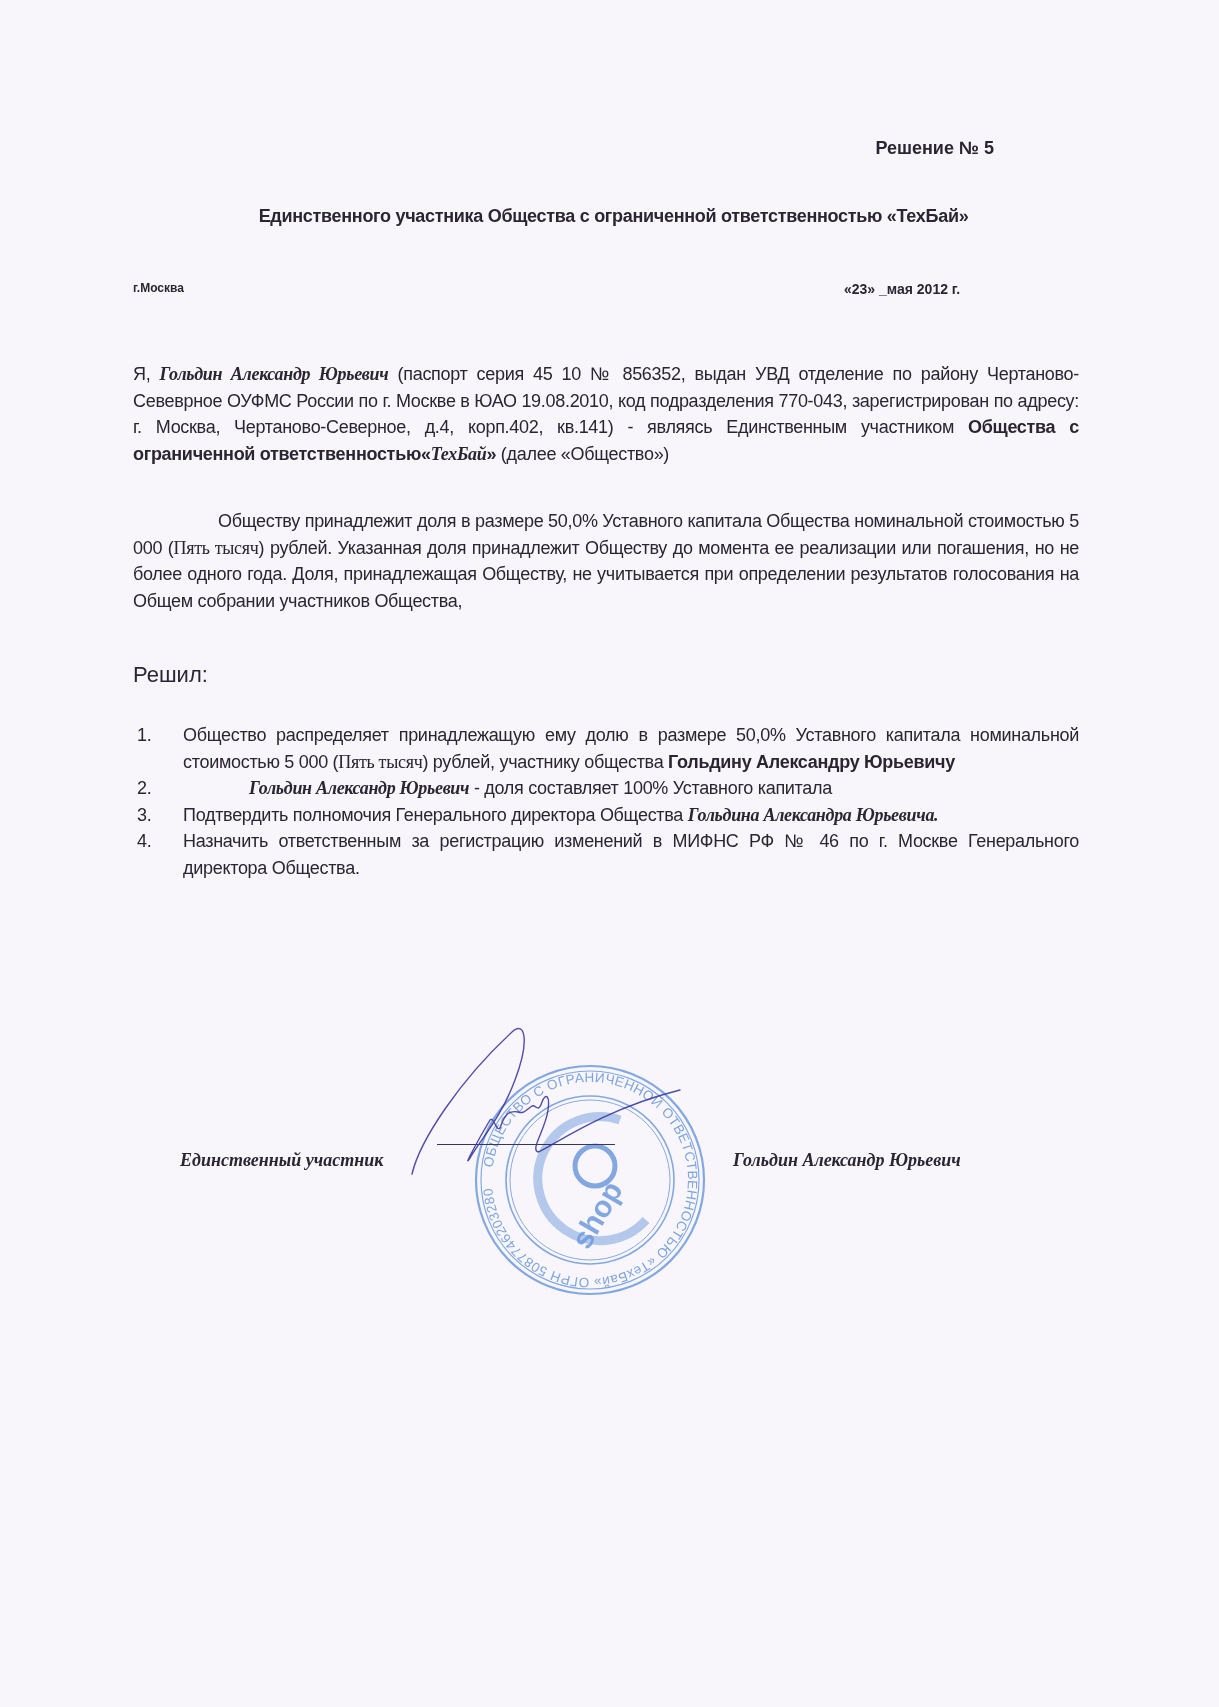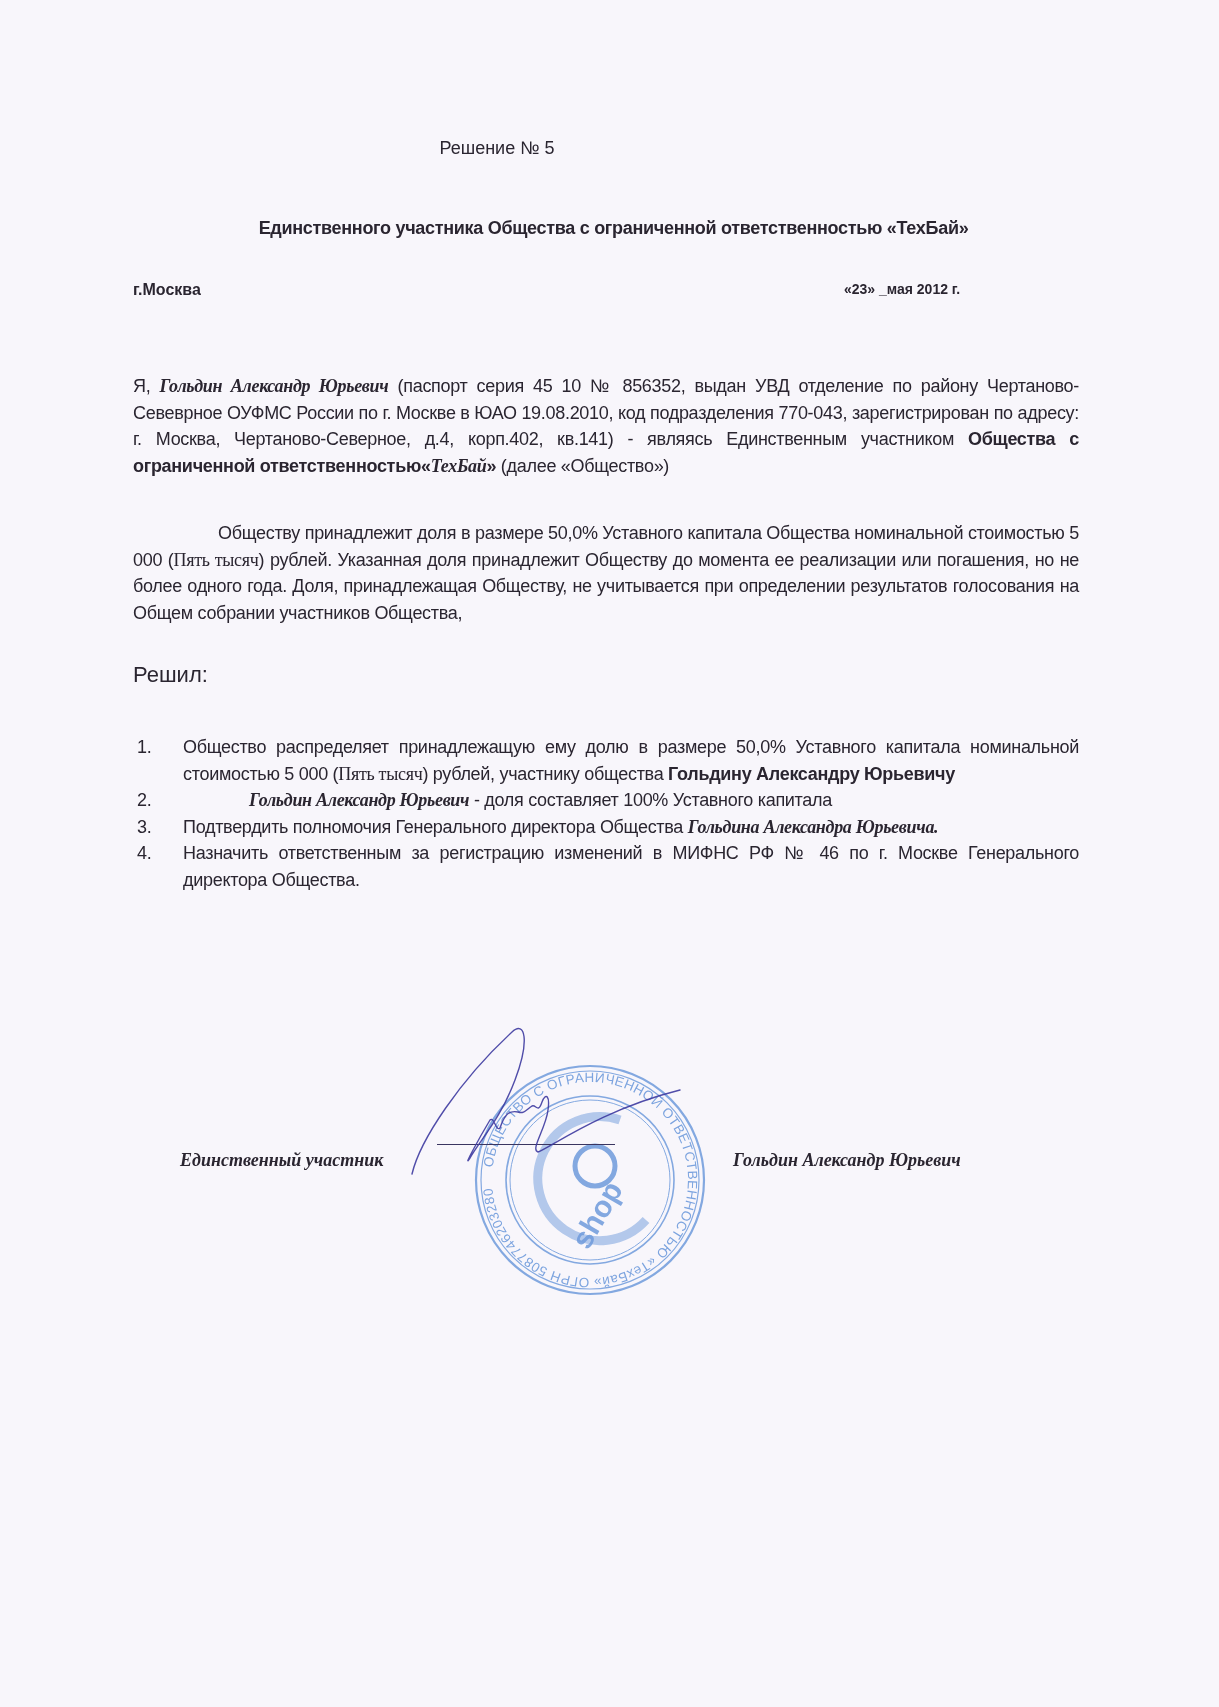--- a/index.html
+++ b/index.html
@@ -3,36 +3,36 @@
 <meta charset="utf-8">
 <style>
   html, body { margin: 0; padding: 0; }
   body {
     width: 1219px; height: 1707px;
     background: #f8f6fb;
     position: relative; overflow: hidden;
     color: #2a2530;
     font-family: "Liberation Sans", sans-serif;
   }
-  .sans-narrow { font-family: "Liberation Sans", sans-serif; letter-spacing: -0.3px; margin-top: 12px; }
+  .sans-narrow { font-family: "Liberation Sans", sans-serif; letter-spacing: -0.3px; }
   .serif-bold { font-family: "Liberation Serif", serif; font-weight: bold; font-style: italic; }
   .serif { font-family: "Liberation Serif", serif; }
   .bold { font-weight: bold; }
 
   .title {
     position: absolute; left: 0; width: 994px; top: 138px;
-    text-align: center; font-size: 18px; font-weight: normal;
+    text-align: right; font-size: 18px; font-weight: bold;
   }
   .subtitle {
     position: absolute; left: 0; width: 1219px; top: 206px;
     text-align: center; font-size: 18px; font-weight: bold;
     padding-left: 8px; box-sizing: border-box;
   }
   .city {
-    position: absolute; left: 133px; top: 281px; font-size: 16px; font-weight: bold;
+    position: absolute; left: 133px; top: 281px; font-size: 12px; font-weight: bold;
   }
   .date {
     position: absolute; left: 844px; top: 281px; font-size: 14px; font-weight: bold;
   }
   .para {
     position: absolute; left: 133px; width: 946px;
     font-size: 18px; line-height: 26.5px; text-align: justify;
   }
   .p1 { top: 361px; }
   .p2 { top: 508px; text-indent: 85px; }

